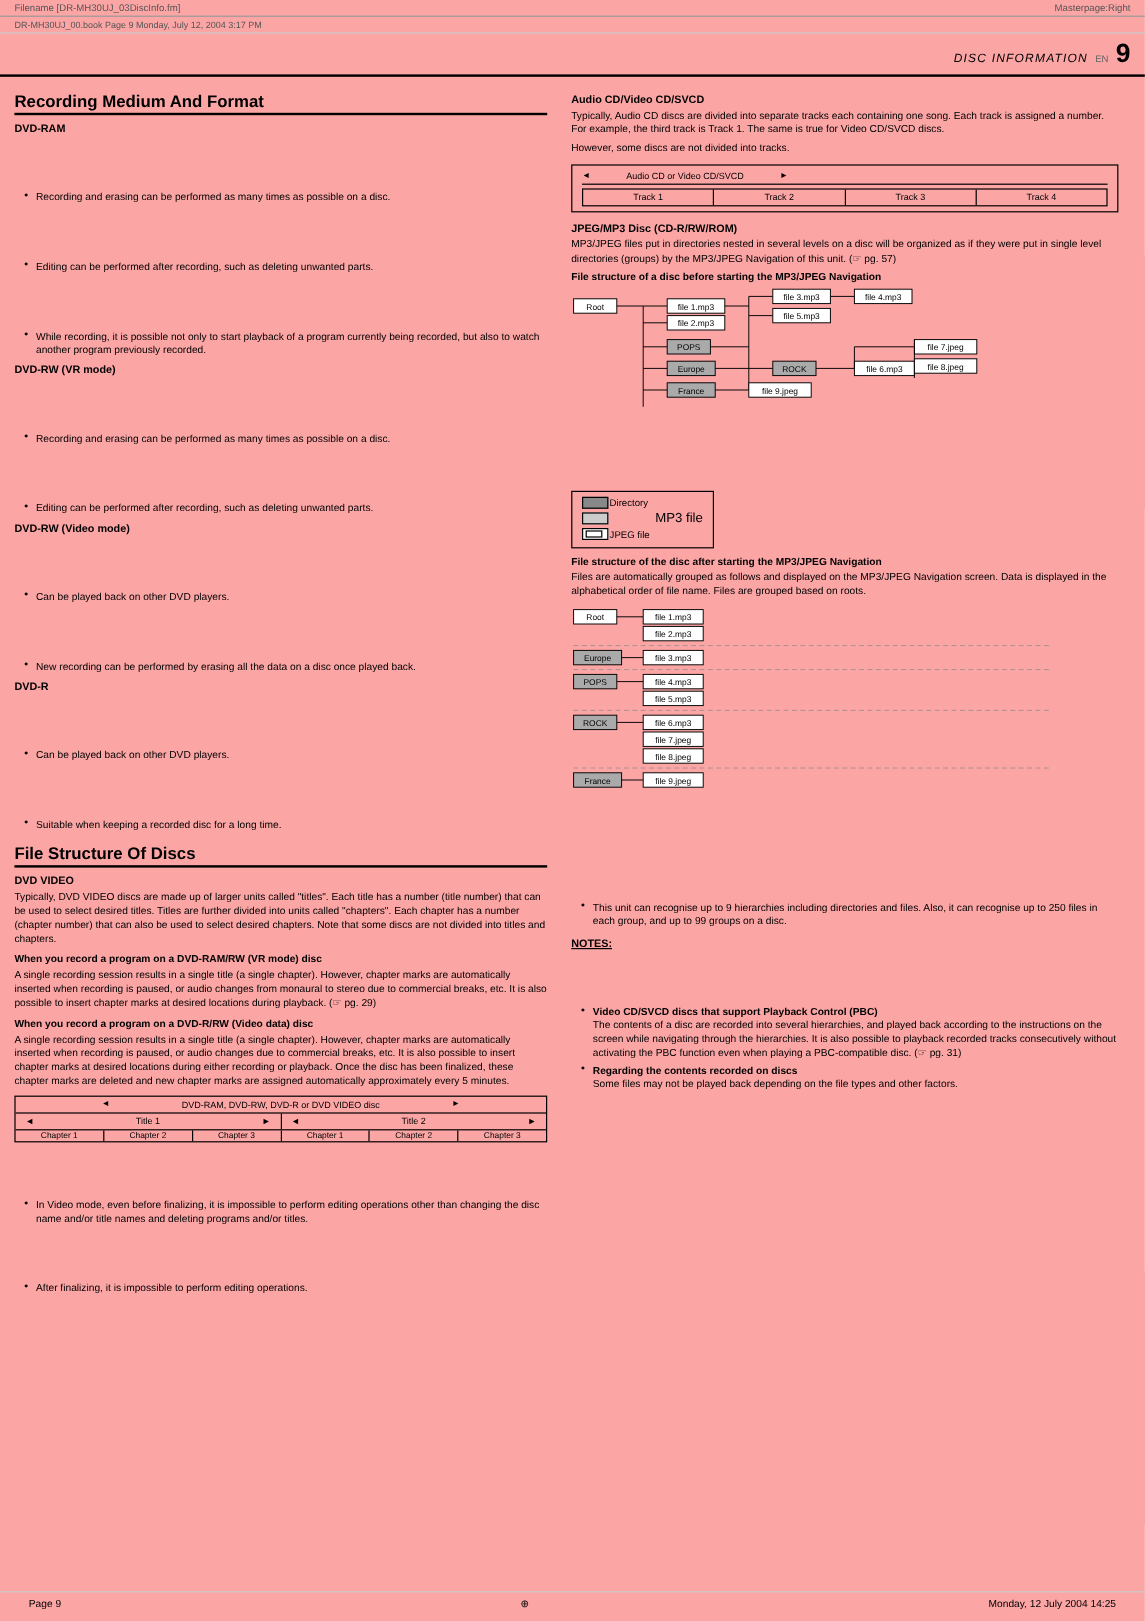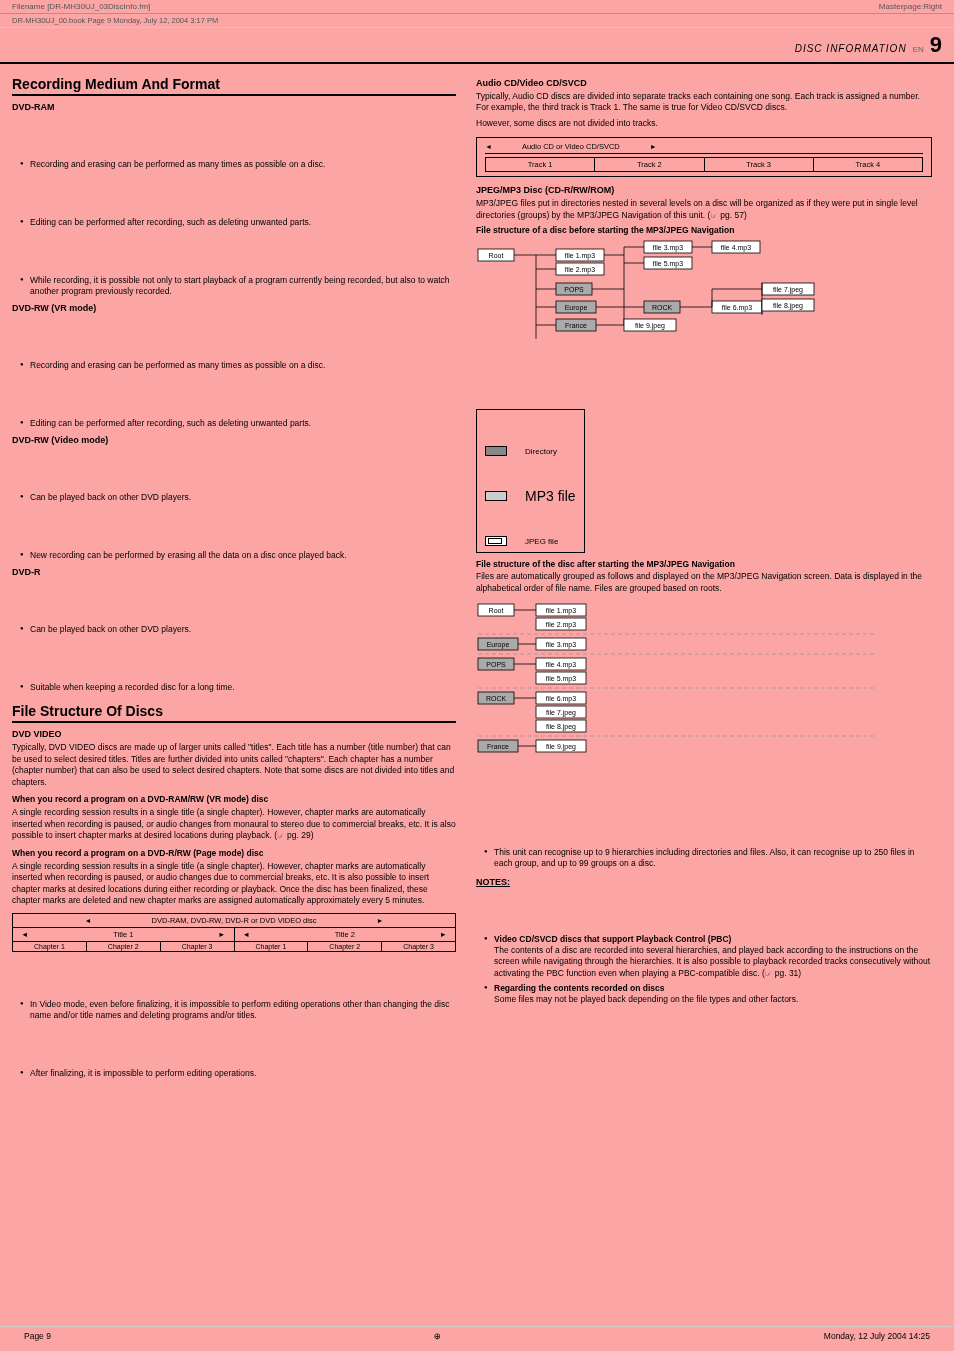--- a/index.html
+++ b/index.html
@@ -135,22 +135,21 @@
       border: 1px solid #000;
       padding: 4px 8px;
       display: inline-block;
       font-size: 8px;
       margin: 4px 0;
     }
     .legend-item {
       display: flex;
       align-items: center;
       margin-bottom: 2px;
-      gap: 18px;
-      margin-top: 32px;
+      gap: 1px;
     }
 
     
     .notes-header {
       font-weight: bold;
       font-size: 9px;
       text-decoration: underline;
       margin-top: 8px;
       margin-bottom: 3px;
     }
@@ -230,21 +229,21 @@
       </ul>
 
       <div class="section-title" style="margin-top:10px;">File Structure Of Discs</div>
 
       <div class="subsection-title">DVD VIDEO</div>
       <div class="body-text">Typically, DVD VIDEO discs are made up of larger units called "titles". Each title has a number (title number) that can be used to select desired titles. Titles are further divided into units called "chapters". Each chapter has a number (chapter number) that can also be used to select desired chapters. Note that some discs are not divided into titles and chapters.</div>
 
       <div class="subsection-title" style="font-size:8.5px;">When you record a program on a DVD-RAM/RW (VR mode) disc</div>
       <div class="body-text">A single recording session results in a single title (a single chapter). However, chapter marks are automatically inserted when recording is paused, or audio changes from monaural to stereo due to commercial breaks, etc. It is also possible to insert chapter marks at desired locations during playback. (☞ pg. 29)</div>
 
-      <div class="subsection-title" style="font-size:8.5px;">When you record a program on a DVD-R/RW (Page mode) disc</div>
+      <div class="subsection-title" style="font-size:8.5px;">When you record a program on a DVD-R/RW (Video data) disc</div>
       <div class="body-text">A single recording session results in a single title (a single chapter). However, chapter marks are automatically inserted when recording is paused, or audio changes due to commercial breaks, etc. It is also possible to insert chapter marks at desired locations during either recording or playback. Once the disc has been finalized, these chapter marks are deleted and new chapter marks are assigned automatically approximately every 5 minutes.</div>
 
       <div class="dvd-outer-box">
         <div style="display:flex; align-items:center; justify-content:center; padding:2px; border-bottom:1px solid #000;">
           <span style="font-size:7px; margin-right:60px;">◄</span>
           <span style="font-size:7.5px;">DVD-RAM, DVD-RW, DVD-R or DVD VIDEO disc</span>
           <span style="font-size:7px; margin-left:60px;">►</span>
         </div>
         <div style="display:flex; border-bottom:1px solid #000;">
           <div style="flex:1; text-align:center; padding:2px; border-right:1px solid #000; font-size:7.5px; display:flex; align-items:center; justify-content:space-between; padding:2px 8px;">
@@ -384,21 +383,21 @@
       </div>
 
       
       <div class="legend-box" style="margin-bottom:6px;">
         <div class="legend-item">
           <div style="width:22px; height:10px; background:#888; border:1px solid #000;"></div>
           <span style="font-size:8px;">Directory</span>
         </div>
         <div class="legend-item">
           <div style="width:22px; height:10px; background:#ccc; border:1px solid #000;"></div>
-          <span style="font-size:14px;">MP3 file</span>
+          <span style="font-size:11px;padding-left:38px;">MP3 file</span>
         </div>
         <div class="legend-item">
           <div style="width:22px; height:10px; background:#fff; border:1px solid #000; position:relative;">
             <div style="position:absolute; left:2px; top:1px; width:14px; height:6px; border:1px solid #000;"></div>
           </div>
           <span style="font-size:8px;">JPEG file</span>
         </div>
       </div>
 
       <div style="font-size:8.5px; font-weight:bold; margin-bottom:2px;">File structure of the disc after starting the MP3/JPEG Navigation</div>

